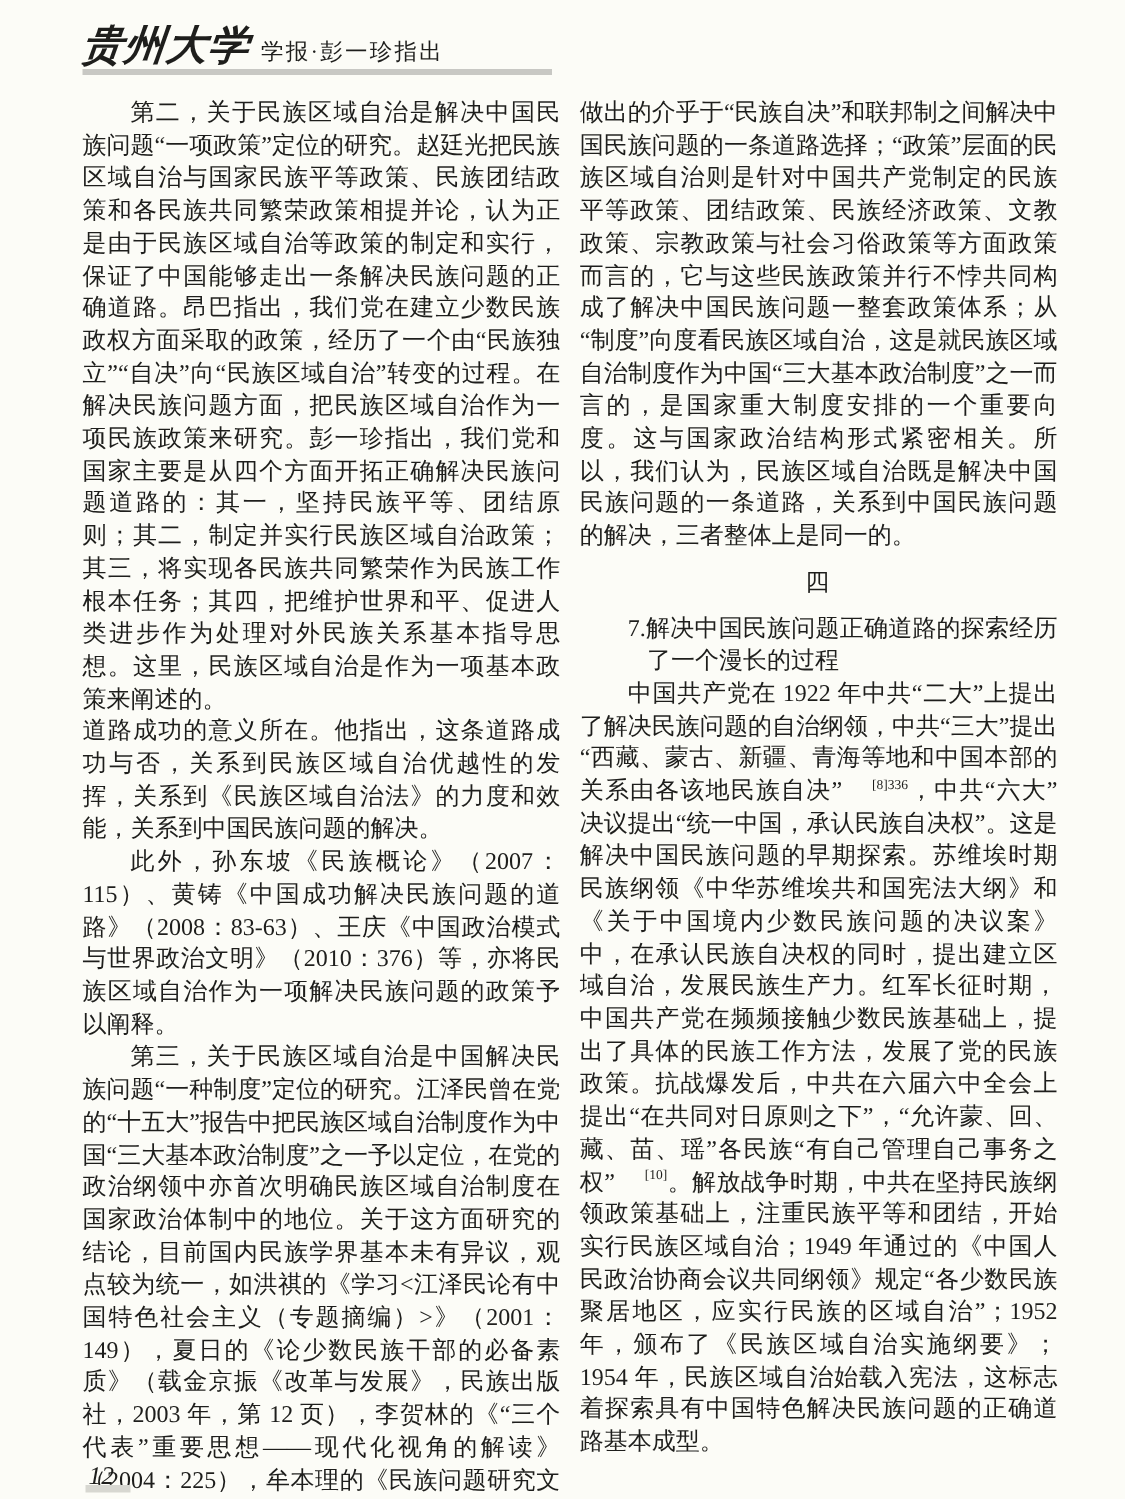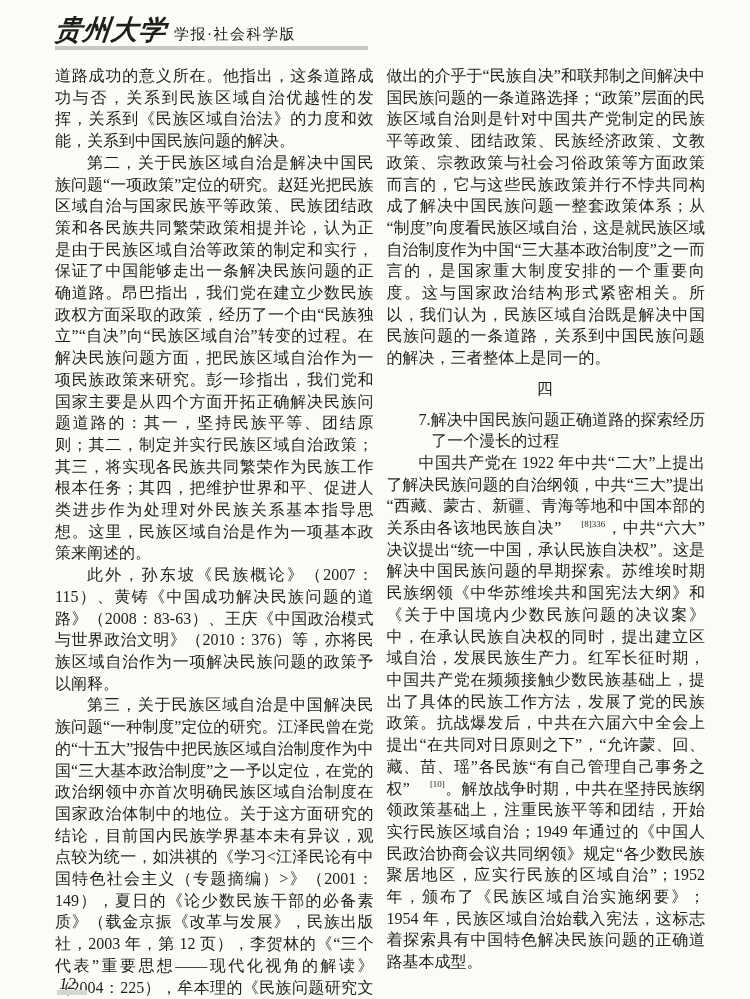--- a/index.html
+++ b/index.html
@@ -36,29 +36,29 @@
   .page-num-bar { width: 30px; height: 5px; background: #d7d7d1; margin-top: -4px; }
 </style>
 </head>
 <body>
 
 <div class="page">
 
   <header>
     <div class="brand">
       <span class="logo">贵州大学</span>
-      <span class="subtitle">学报·社会科学版</span>
+      <span class="subtitle">学报·彭一珍指出</span>
     </div>
     <div class="header-rule"></div>
   </header>
 
   <main class="columns">
     <section class="col">
+        <p class="para indent">第二，关于民族区域自治是解决中国民族问题“一项政策”定位的研究。赵廷光把民族区域自治与国家民族平等政策、民族团结政策和各民族共同繁荣政策相提并论，认为正是由于民族区域自治等政策的制定和实行，保证了中国能够走出一条解决民族问题的正确道路。昂巴指出，我们党在建立少数民族政权方面采取的政策，经历了一个由“民族独立”“自决”向“民族区域自治”转变的过程。在解决民族问题方面，把民族区域自治作为一项民族政策来研究。彭一珍指出，我们党和国家主要是从四个方面开拓正确解决民族问题道路的：其一，坚持民族平等、团结原则；其二，制定并实行民族区域自治政策；其三，将实现各民族共同繁荣作为民族工作根本任务；其四，把维护世界和平、促进人类进步作为处理对外民族关系基本指导思想。这里，民族区域自治是作为一项基本政策来阐述的。</p>
         <p class="para plain">道路成功的意义所在。他指出，这条道路成功与否，关系到民族区域自治优越性的发挥，关系到《民族区域自治法》的力度和效能，关系到中国民族问题的解决。</p>
-        <p class="para indent">第二，关于民族区域自治是解决中国民族问题“一项政策”定位的研究。赵廷光把民族区域自治与国家民族平等政策、民族团结政策和各民族共同繁荣政策相提并论，认为正是由于民族区域自治等政策的制定和实行，保证了中国能够走出一条解决民族问题的正确道路。昂巴指出，我们党在建立少数民族政权方面采取的政策，经历了一个由“民族独立”“自决”向“民族区域自治”转变的过程。在解决民族问题方面，把民族区域自治作为一项民族政策来研究。彭一珍指出，我们党和国家主要是从四个方面开拓正确解决民族问题道路的：其一，坚持民族平等、团结原则；其二，制定并实行民族区域自治政策；其三，将实现各民族共同繁荣作为民族工作根本任务；其四，把维护世界和平、促进人类进步作为处理对外民族关系基本指导思想。这里，民族区域自治是作为一项基本政策来阐述的。</p>
         <p class="para indent">此外，孙东坡《民族概论》（2007：115）、黄铸《中国成功解决民族问题的道路》（2008：83-63）、王庆《中国政治模式与世界政治文明》（2010：376）等，亦将民族区域自治作为一项解决民族问题的政策予以阐释。</p>
         <p class="para indent">第三，关于民族区域自治是中国解决民族问题“一种制度”定位的研究。江泽民曾在党的“十五大”报告中把民族区域自治制度作为中国“三大基本政治制度”之一予以定位，在党的政治纲领中亦首次明确民族区域自治制度在国家政治体制中的地位。关于这方面研究的结论，目前国内民族学界基本未有异议，观点较为统一，如洪祺的《学习&lt;江泽民论有中国特色社会主义（专题摘编）&gt;》（2001：149），夏日的《论少数民族干部的必备素质》（载金京振《改革与发展》，民族出版社，2003 年，第 12 页），李贺林的《“三个代表”重要思想——现代化视角的解读》（2004：225），牟本理的《民族问题研究文集》（2007：1-3），等等。</p>
       </section>
     <section class="col">
         <p class="para plain">做出的介乎于“民族自决”和联邦制之间解决中国民族问题的一条道路选择；“政策”层面的民族区域自治则是针对中国共产党制定的民族平等政策、团结政策、民族经济政策、文教政策、宗教政策与社会习俗政策等方面政策而言的，它与这些民族政策并行不悖共同构成了解决中国民族问题一整套政策体系；从“制度”向度看民族区域自治，这是就民族区域自治制度作为中国“三大基本政治制度”之一而言的，是国家重大制度安排的一个重要向度。这与国家政治结构形式紧密相关。所以，我们认为，民族区域自治既是解决中国民族问题的一条道路，关系到中国民族问题的解决，三者整体上是同一的。</p>
         <p class="para section">四</p>
         <p class="para subhead">7.解决中国民族问题正确道路的探索经历了一个漫长的过程</p>
         <p class="para indent">中国共产党在 1922 年中共“二大”上提出了解决民族问题的自治纲领，中共“三大”提出“西藏、蒙古、新疆、青海等地和中国本部的关系由各该地民族自决”<sup>[8]336</sup>，中共“六大”决议提出“统一中国，承认民族自决权”。这是解决中国民族问题的早期探索。苏维埃时期民族纲领《中华苏维埃共和国宪法大纲》和《关于中国境内少数民族问题的决议案》中，在承认民族自决权的同时，提出建立区域自治，发展民族生产力。红军长征时期，中国共产党在频频接触少数民族基础上，提出了具体的民族工作方法，发展了党的民族政策。抗战爆发后，中共在六届六中全会上提出“在共同对日原则之下”，“允许蒙、回、藏、苗、瑶”各民族“有自己管理自己事务之权”<sup>[10]</sup>。解放战争时期，中共在坚持民族纲领政策基础上，注重民族平等和团结，开始实行民族区域自治；1949 年通过的《中国人民政治协商会议共同纲领》规定“各少数民族聚居地区，应实行民族的区域自治”；1952 年，颁布了《民族区域自治实施纲要》；1954 年，民族区域自治始载入宪法，这标志着探索具有中国特色解决民族问题的正确道路基本成型。</p>
       </section>
   </main>

